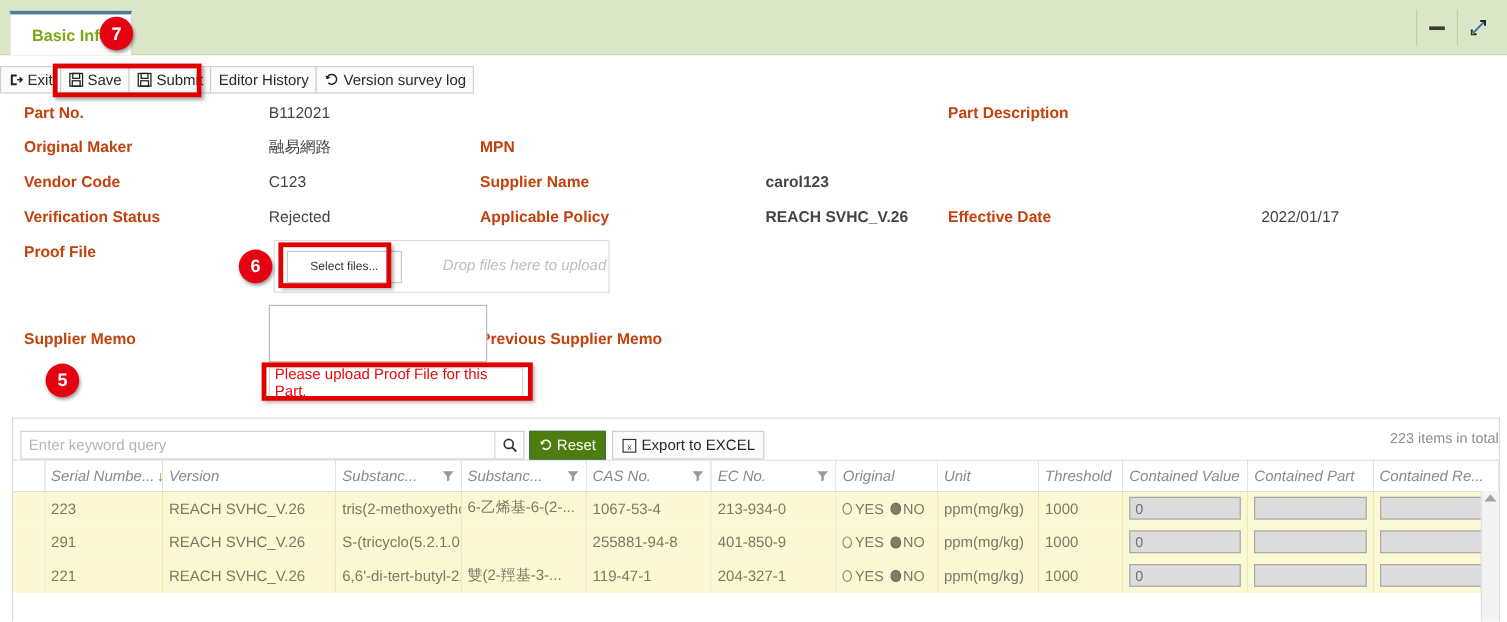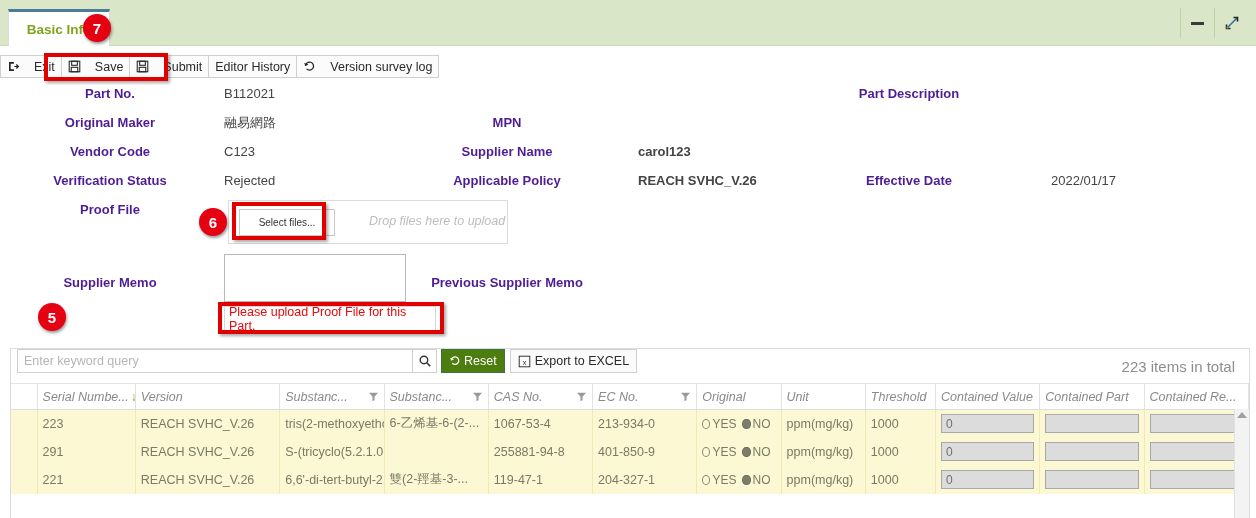--- a/index.html
+++ b/index.html
@@ -56,21 +56,21 @@
 
   
   .toolbar {
     position: absolute; left: 0; top: 55px;
     height: 23px;
     display: flex;
     align-items: stretch;
   }
   .tbtn {
     display: flex; align-items: center;
-    gap: 14px;
+    gap: 3px;
     padding: 0 6px;
     height: 23px;
     background: #fbfbfb;
     border: 1px solid #cfcfcf;
     margin-left: -1px;
     font-size: 12.5px;
     color: #2a2a2a;
     white-space: nowrap;
     cursor: pointer;
   }
@@ -96,22 +96,22 @@
     box-shadow: 1px 2px 3px rgba(0,0,0,.4);
   }
 
   
   .form { position: absolute; left: 0; top: 84px; width: 1256px; }
   .frow { position: relative; height: 29px; }
   .flabel {
     position: absolute;
     font-weight: bold;
     font-size: 13px;
-    color: #4c1d95;
-    text-align: center;
+    color: #c2410c;
+    text-align: left;
     line-height: 20px;
   }
   .fvalue {
     position: absolute;
     font-size: 13px;
     color: #444;
     line-height: 20px;
   }
   .lab-c1 { left: 20px; width: 180px; }
   .val-c1 { left: 224px; }
@@ -163,21 +163,21 @@
   
   .gridpanel {
     position: absolute; left: 10px; top: 348px;
     width: 1240px; height: 170px;
     border: 1px solid #dcdcdc;
     border-bottom: none;
     background: #fff;
   }
   .gridtools {
     position: relative; height: 34px;
-    display: flex; align-items: flex-start;
+    display: flex; align-items: flex-end;
     padding: 0 6px;
   }
   .searchwrap { display: flex; align-items: stretch; }
   .searchinput {
     width: 396px; height: 24px;
     border: 1px solid #cfcfcf;
     padding: 0 6px;
     font-size: 12.5px;
     font-family: "Liberation Sans", sans-serif;
     color: #555;
@@ -205,22 +205,22 @@
     height: 24px; margin-left: 5px;
     background: #fbfbfb;
     border: 1px solid #cfcfcf;
     color: #2a2a2a;
     font-size: 12.5px;
     display: flex; align-items: center; gap: 4px;
     padding: 0 7px;
     cursor: pointer;
   }
   .total {
-    position: absolute; right: 14px; top: 9px;
-    font-size: 15px; color: #8d8d8d;
+    position: absolute; right: 0; top: 9px;
+    font-size: 12px; color: #8d8d8d;
   }
 
   table.grid {
     width: 100%;
     border-collapse: collapse;
     table-layout: fixed;
     font-size: 12.5px;
   }
   table.grid th {
     height: 26px;

